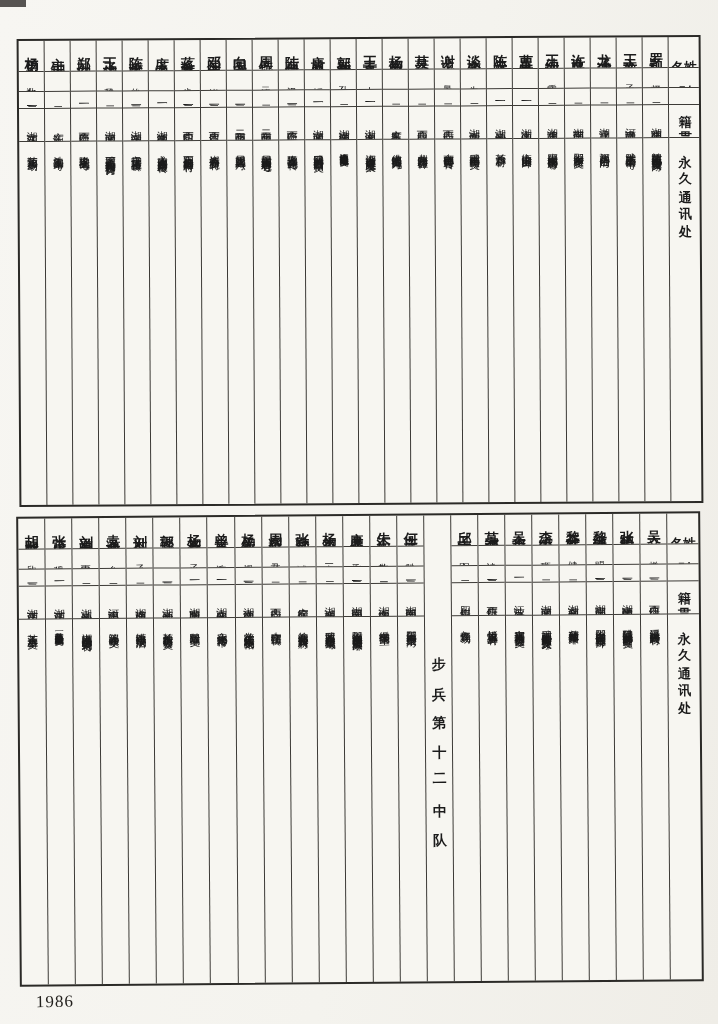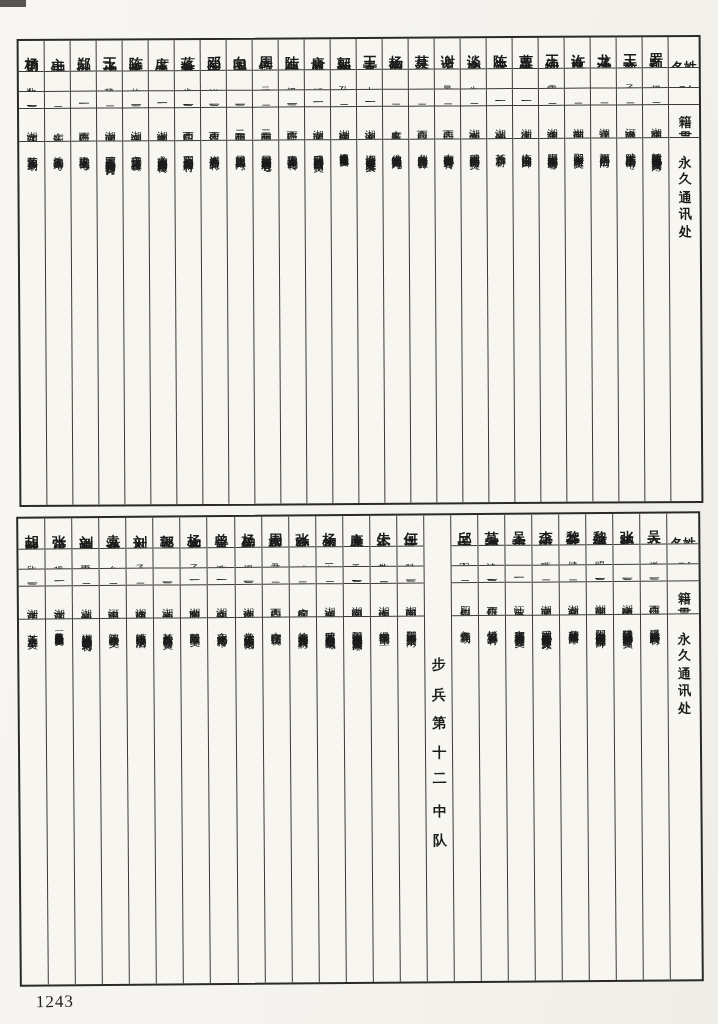--- a/index.html
+++ b/index.html
@@ -942,14 +942,14 @@
         </div>
         <div class="cell c-native">
           <span class="v">湖南芷江</span>
         </div>
         <div class="cell c-addr">
           <span class="v">芷江六合乡土桥交</span>
         </div>
       </div>
     </div>
 
-  <div class="page-number">1243</div>
+  <div class="page-number">1986</div>
 </div>
 
 </body></html>

